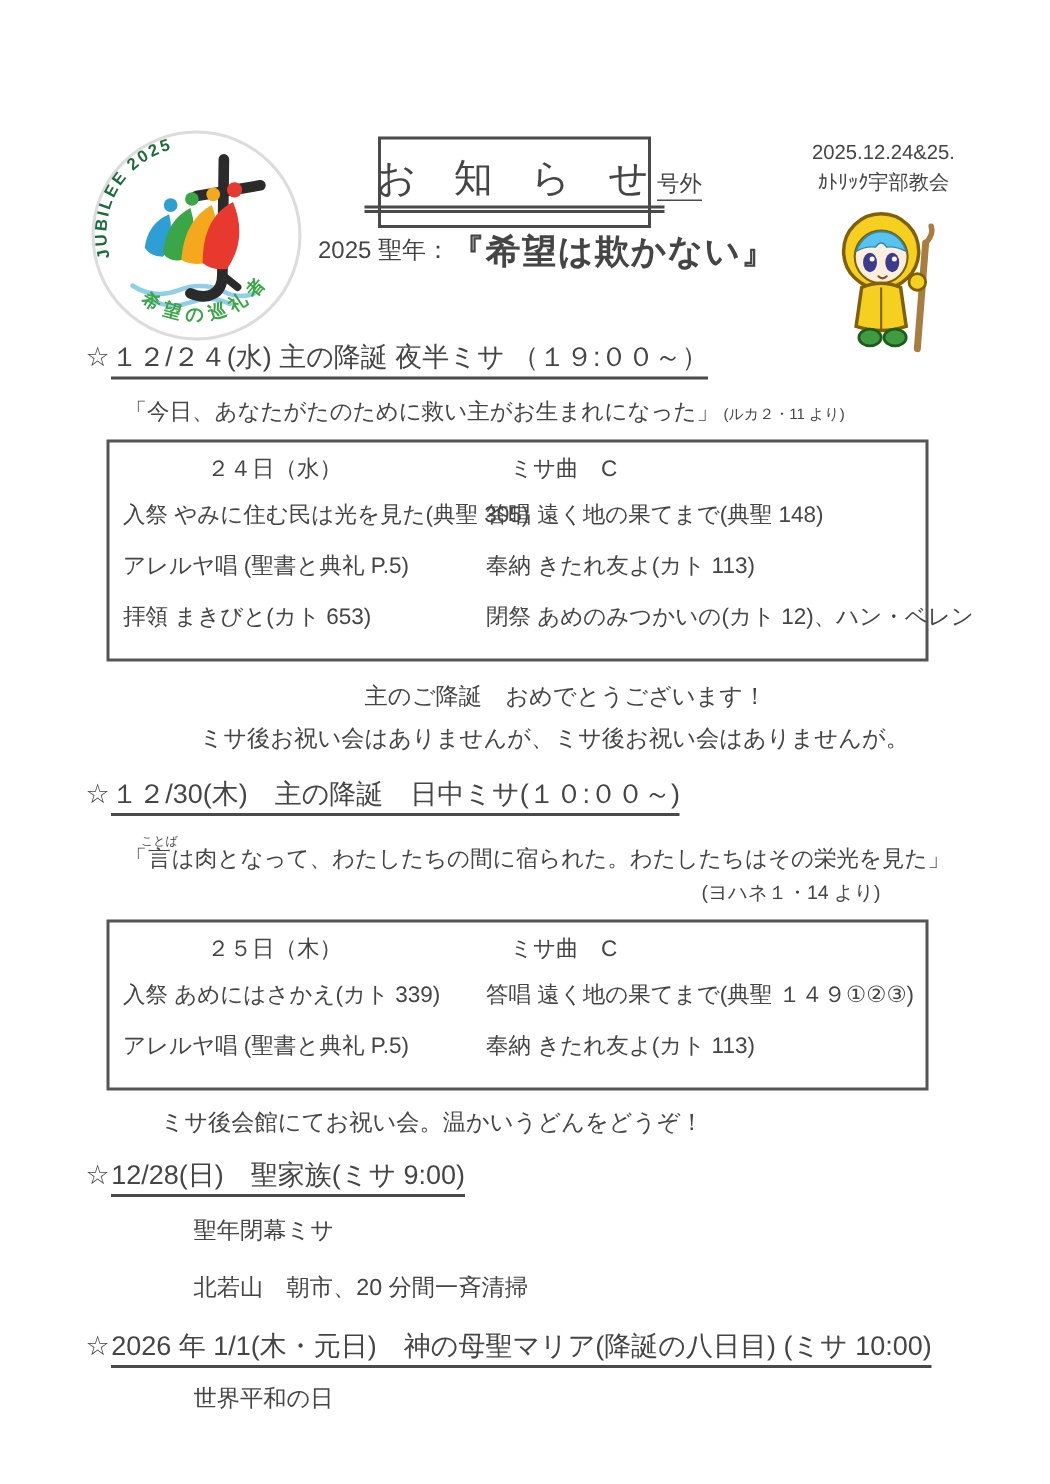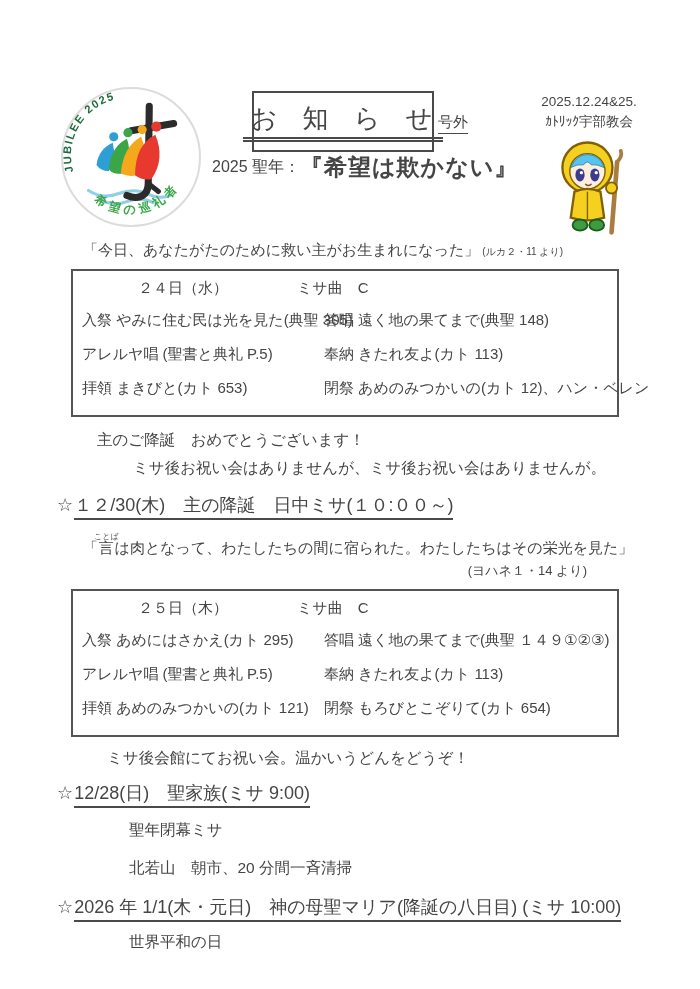--- a/index.html
+++ b/index.html
@@ -35,26 +35,26 @@
   .sec-heading .star{display:inline-block;margin-right:1px;}
   .sec-heading .h-text{border-bottom:2px solid #4a4a4a;padding-bottom:3px;}
   .quote{margin:15px 0 0 26px;font-size:15px;white-space:nowrap;}
   .quote .quote-source{font-size:10px;margin-left:3px;}
   .quote ruby rt{font-size:8px;letter-spacing:0;}
   .quote-source-line{margin:4px 70px 0 0;text-align:right;font-size:13px;}
   .hymn-box{
     border:2px solid #555;width:526px;margin:9px 0 0 14px;
     padding:8px 9px 4px 9px;font-size:15px;
   }
-  .hymn-head{display:flex;gap:69px;padding-left:56px;margin-bottom:11px;white-space:nowrap;}
+  .hymn-head{display:flex;gap:112px;padding-left:56px;margin-bottom:11px;white-space:nowrap;}
   .hymn-row{display:flex;margin-bottom:13px;line-height:21px;}
   .hymn-row .hl{width:46%;flex:none;white-space:nowrap;}
   .hymn-row .hr{flex:1;white-space:nowrap;}
   .note{font-size:15.5px;white-space:nowrap;}
-  .note.n1a{margin:13px 0 0 40px;}
+  .note.n1a{margin:13px 0 0 40px;text-align:center;}
   .note.n1b{margin:7px 0 0 76px;}
   .note.n2a{margin:11px 0 0 50px;}
   .note.n3a{margin:15px 0 0 72px;}
   .note.n3b{margin:17px 0 0 72px;}
   .note.n4a{margin:13px 0 0 72px;}
   .gap-h2{margin-top:14px;}
   .gap-h3{margin-top:12px;}
   .gap-h4{margin-top:16px;}
 </style>
 </head>
@@ -132,20 +132,21 @@
     <path d="M44 60 L44 90" stroke="#806000" stroke-width="1.5"></path>
 
     <circle cx="70" cy="56" r="6" stroke="#806000" stroke-width="2" fill="#f5d020"></circle>
 
     <ellipse cx="36" cy="96" rx="8" ry="6" stroke="#1e5c1e" stroke-width="2" fill="#3f9b3f"></ellipse>
     <ellipse cx="54" cy="96" rx="8" ry="6" stroke="#1e5c1e" stroke-width="2" fill="#3f9b3f"></ellipse>
   </svg>
 
   <div class="content">
 
+    <h2 class="sec-heading"><span class="star">☆</span><span class="h-text">１２/２４(水) 主の降誕 夜半ミサ （１９:００～）</span></h2>
 
     <div class="quote"><span>「今日、あなたがたのために救い主がお生まれになった」</span><span class="quote-source">(ルカ２・11 より)</span></div>
 
     <div class="hymn-box">
       <div class="hymn-head">
         <span>２４日（水）</span>
         <span>ミサ曲　C</span>
       </div>
       <div class="hymn-row">
         <span class="hl">入祭 やみに住む民は光を見た(典聖 305)</span>
@@ -168,31 +169,27 @@
 
     <div class="quote"><span>「</span><ruby><span>言</span><rt>ことば</rt></ruby><span>は肉となって、わたしたちの間に宿られた。わたしたちはその栄光を見た」</span></div>
     <div class="quote-source-line">(ヨハネ１・14 より)</div>
 
     <div class="hymn-box">
       <div class="hymn-head">
         <span>２５日（木）</span>
         <span>ミサ曲　C</span>
       </div>
       <div class="hymn-row">
-        <span class="hl">入祭 あめにはさかえ(カト 295)</span>
+        <span class="hl">入祭 あめにはさかえ(カト 339)</span>
         <span class="hr">答唱 遠く地の果てまで(典聖 １４９①②③)</span>
       </div>
       <div class="hymn-row">
         <span class="hl">アレルヤ唱 (聖書と典礼 P.5)</span>
         <span class="hr">奉納 きたれ友よ(カト 113)</span>
       </div>
-      <div class="hymn-row">
-        <span class="hl">拝領 あめのみつかいの(カト 121)</span>
-        <span class="hr">閉祭 もろびとこぞりて(カト 654)</span>
-      </div>
     </div>
 
     <div class="note n2a">ミサ後会館にてお祝い会。温かいうどんをどうぞ！</div>
 
     <h2 class="sec-heading gap-h3"><span class="star">☆</span><span class="h-text">12/28(日)　聖家族(ミサ 9:00)</span></h2>
 
     <div class="note n3a">聖年閉幕ミサ</div>
     <div class="note n3b">北若山　朝市、20 分間一斉清掃</div>
 
     <h2 class="sec-heading gap-h4"><span class="star">☆</span><span class="h-text">2026 年 1/1(木・元日)　神の母聖マリア(降誕の八日目) (ミサ 10:00)</span></h2>

